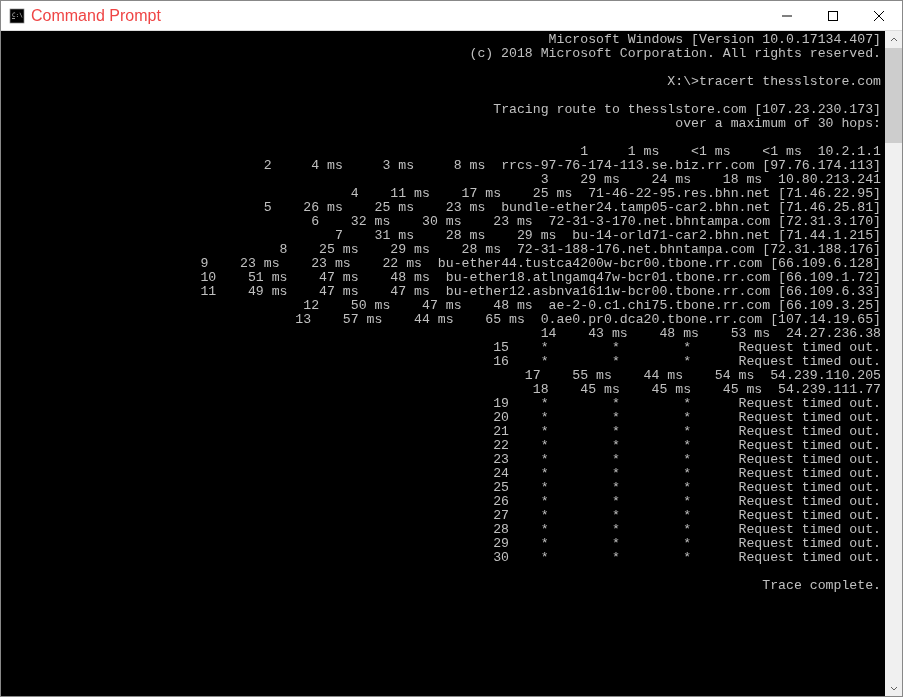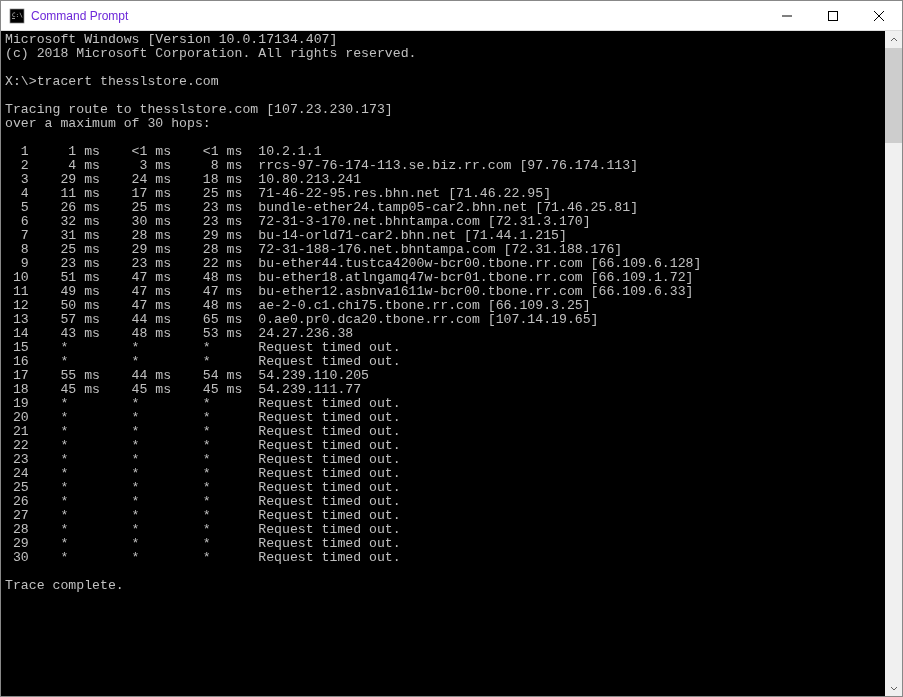--- a/index.html
+++ b/index.html
@@ -31,22 +31,22 @@
     .titlebar-icon {
       width: 16px;
       height: 16px;
       margin-left: 8px;
       margin-right: 6px;
       display: flex;
       align-items: center;
       justify-content: center;
     }
     .titlebar-title {
-      font-size: 12px;
-      color: #6d28d9;
+      font-size: 16px;
+      color: #ef4444;
       flex: 1;
     }
     .window-controls {
       display: flex;
       height: 100%;
     }
     .win-btn {
       width: 46px;
       height: 100%;
       display: flex;
@@ -56,20 +56,21 @@
     }
     .win-btn svg {
       width: 10px;
       height: 10px;
     }
     .terminal-area {
       flex: 1;
       background: #000;
       position: relative;
       display: flex;
+      text-align: right;
     }
     .terminal {
       flex: 1;
       background: #000;
       color: #c0c0c0;
       font-family: Consolas, 'Courier New', monospace;
       font-size: 13.2px;
       line-height: 14px;
       padding: 2px 4px;
       white-space: pre;

